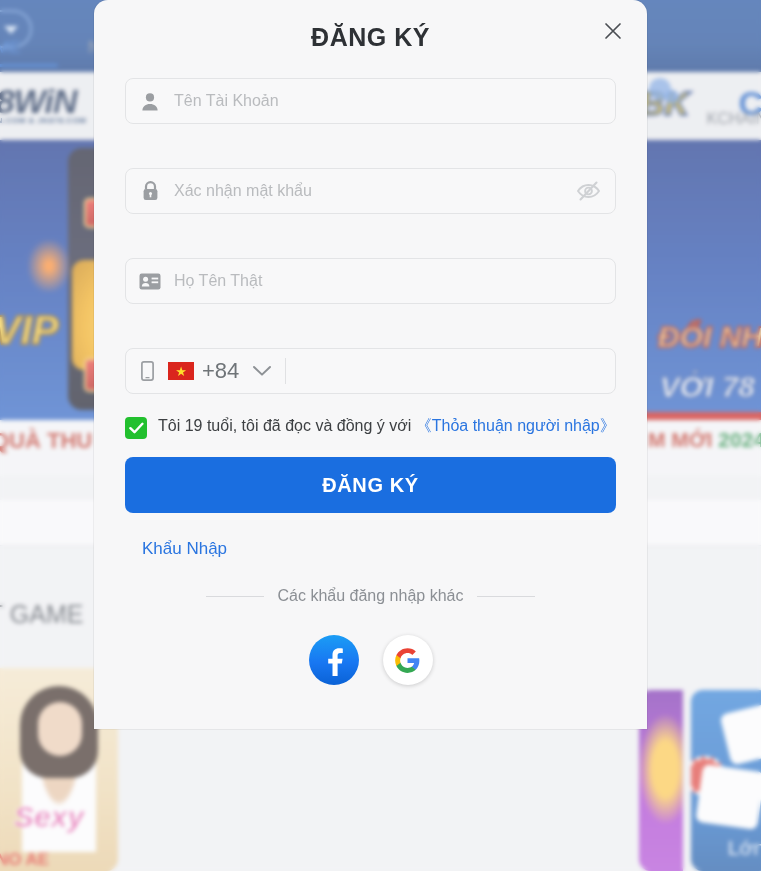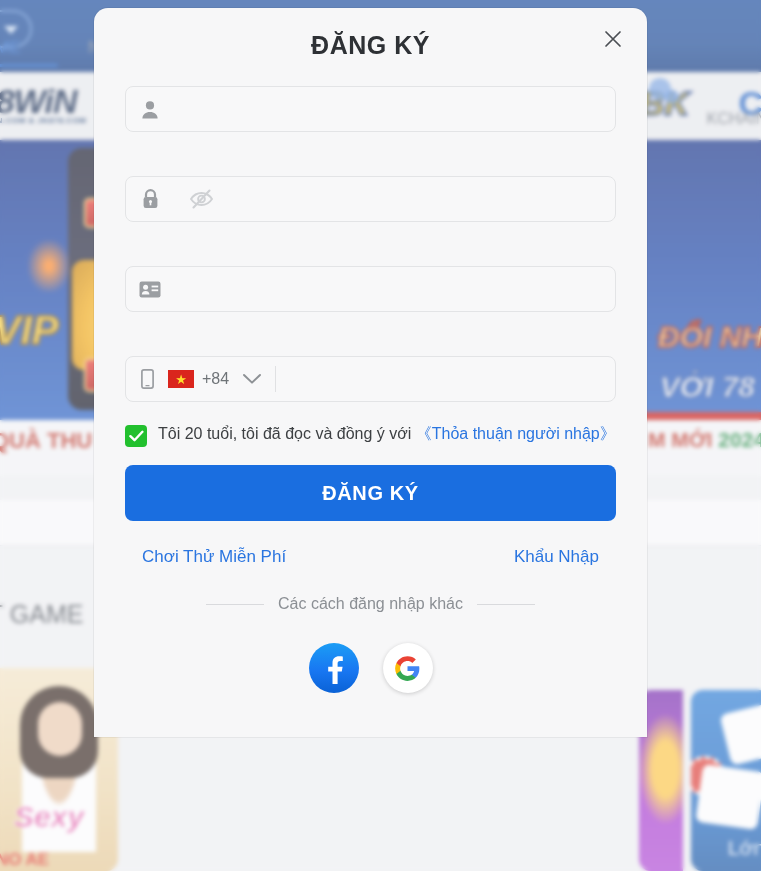--- a/index.html
+++ b/index.html
@@ -206,21 +206,21 @@
     font-size: 21px; color: #eaf1fb; white-space: nowrap;
   }
   #bg-blur {
     position: absolute; inset: 0;
     backdrop-filter: blur(2.2px);
     background: rgba(245,246,248,0.34);
   }
 
   
   #modal {
-    position: absolute; left: 94px; top: 8px; width: 553px; height: 729px;
+    position: absolute; left: 94px; top: 0; width: 553px; height: 729px;
     background: #f7f7f8;
     border-radius: 14px 14px 0 0;
     box-shadow: 0 0 0 1px rgba(0,0,0,.05);
     overflow: hidden;
   }
   .modal-header {
     position: relative; height: 78px;
   }
   .modal-title {
     position: absolute; left: 0; right: 0; top: 23px;
@@ -267,21 +267,21 @@
   
   .phone-field { margin-bottom: 20px; }
   .phone-icon { flex: 0 0 42px; display:flex; align-items:center; justify-content:center; }
   .flag {
     width: 26px; height: 18px; background: #da251d;
     display: flex; align-items: center; justify-content: center;
     flex: 0 0 26px;
   }
   .flag .star { color: #ffdf2b; font-size: 13px; line-height: 1; }
   .dial-code {
-    font-size: 16px; color: #6f7478; margin-left: 8px; flex: 0 0 auto;
+    font-size: 22px; color: #6f7478; margin-left: 8px; flex: 0 0 auto;
   }
   .caret {
     flex: 0 0 46px; display: flex; align-items: center; justify-content: center;
     cursor: pointer;
   }
   .divider-v {
     width: 1px; height: 26px; background: #e0e1e3; flex: 0 0 1px;
   }
   .phone-input {
     flex: 1 1 auto; border: 0; outline: none; background: transparent;
@@ -415,51 +415,54 @@
 
   <div class="form">
 
     <div class="field">
       <span class="f-icon">
         <svg width="18" height="19" viewBox="0 0 18 19" aria-hidden="true">
           <circle cx="9" cy="5.4" r="4.1" fill="#9b9ea2"></circle>
           <path d="M1.4 18.5c0-4.2 3.4-6.6 7.6-6.6s7.6 2.4 7.6 6.6z" fill="#9b9ea2"></path>
         </svg>
       </span>
+      <input class="f-input" type="text" value="" placeholder="Tên Tài Khoản" style="">
     </div>
 
 
     <div class="field">
       <span class="f-icon">
         <svg width="17" height="20" viewBox="0 0 17 20" aria-hidden="true">
           <path d="M4 8V5.6a4.5 4.5 0 0 1 9 0V8" stroke="#9b9ea2" stroke-width="2.2" fill="none"></path>
           <rect x="1.6" y="8" width="13.8" height="11" rx="2.2" fill="#9b9ea2"></rect>
           <circle cx="8.5" cy="12.6" r="1.5" fill="#f8f8f9"></circle>
           <rect x="7.7" y="13" width="1.6" height="3.3" fill="#f8f8f9"></rect>
         </svg>
       </span>
+      <input class="f-input" type="password" value="" placeholder="Xác nhận mật khẩu" style="">
       <span class="f-eye">
         <svg width="25" height="22" viewBox="0 0 25 22" aria-hidden="true">
           <path d="M2 11c2.6-4 6.2-6 10.5-6S20.4 7 23 11c-2.6 4-6.2 6-10.5 6S4.6 15 2 11z" fill="none" stroke="#cfd1d4" stroke-width="1.9"></path>
           <circle cx="12.5" cy="11" r="3.4" fill="none" stroke="#cfd1d4" stroke-width="1.9"></circle>
           <path d="M4.5 19.5 L20.5 2.5" stroke="#cfd1d4" stroke-width="2.1" stroke-linecap="round"></path>
         </svg>
       </span>
     </div>
 
     <div class="field">
       <span class="f-icon">
         <svg width="22" height="17" viewBox="0 0 22 17" aria-hidden="true">
           <rect x="0.5" y="0.5" width="21" height="16" rx="2.2" fill="#9b9ea2"></rect>
           <circle cx="6.6" cy="6.3" r="2.5" fill="#f8f8f9"></circle>
           <path d="M2.8 13.4c0-2.1 1.7-3.3 3.8-3.3s3.8 1.2 3.8 3.3z" fill="#f8f8f9"></path>
           <rect x="12.6" y="4.6" width="6.6" height="1.8" fill="#f8f8f9"></rect>
           <rect x="12.6" y="8.4" width="6.6" height="1.8" fill="#f8f8f9"></rect>
         </svg>
       </span>
+      <input class="f-input" type="text" value="" placeholder="Họ Tên Thật" style="">
     </div>
 
     <div class="field phone-field">
       <span class="phone-icon">
         <svg width="13" height="20" viewBox="0 0 13 20" aria-hidden="true">
           <rect x="0.9" y="0.9" width="11.2" height="18.2" rx="2" fill="none" stroke="#9b9ea2" stroke-width="1.7"></rect>
           <rect x="4.4" y="16" width="4.2" height="1.3" rx="0.6" fill="#9b9ea2"></rect>
         </svg>
       </span>
       <span class="flag">
@@ -473,33 +476,32 @@
       </span>
       <span class="divider-v"></span>
     </div>
 
     <div class="agree">
       <span class="checkbox">
         <svg width="15" height="12" viewBox="0 0 15 12" aria-hidden="true">
           <path d="M1.4 6.2 L5.5 10.2 L13.4 1.8" fill="none" stroke="#ffffff" stroke-width="2.4" stroke-linecap="round" stroke-linejoin="round"></path>
         </svg>
       </span>
-      <span class="agree-text"><span>Tôi 20 tuổi, tôi đã đọc và đồng ý với </span><span class="agree-link">《Thỏa thuận người nhập》</span></span>
+      <span class="agree-text"><span>Tôi 19 tuổi, tôi đã đọc và đồng ý với </span><span class="agree-link">《Thỏa thuận người nhập》</span></span>
     </div>
 
     <button class="submit-btn">ĐĂNG KÝ</button>
 
     <div class="links-row">
-      <a>Chơi Thử Miễn Phí</a>
       <a>Khẩu Nhập</a>
     </div>
 
     <div class="divider-row">
       <span class="line"></span>
-      <span class="dtext">Các cách đăng nhập khác</span>
+      <span class="dtext">Các khẩu đăng nhập khác</span>
       <span class="line"></span>
     </div>
 
     <div class="social-row">
       <span class="social fb">
         <svg width="30" height="32" viewBox="0 0 30 32" aria-hidden="true">
           <path d="M18.6 32V19.6h4.2l0.8-4.9h-5V11.6c0-1.4 0.5-2.6 2.6-2.6h2.6V4.6C23.3 4.5 21.8 4.3 20 4.3c-3.8 0-6.5 2.3-6.5 6.6v3.8H9.2v4.9h4.3V32z" fill="#ffffff"></path>
         </svg>
       </span>
       <span class="social gg">

